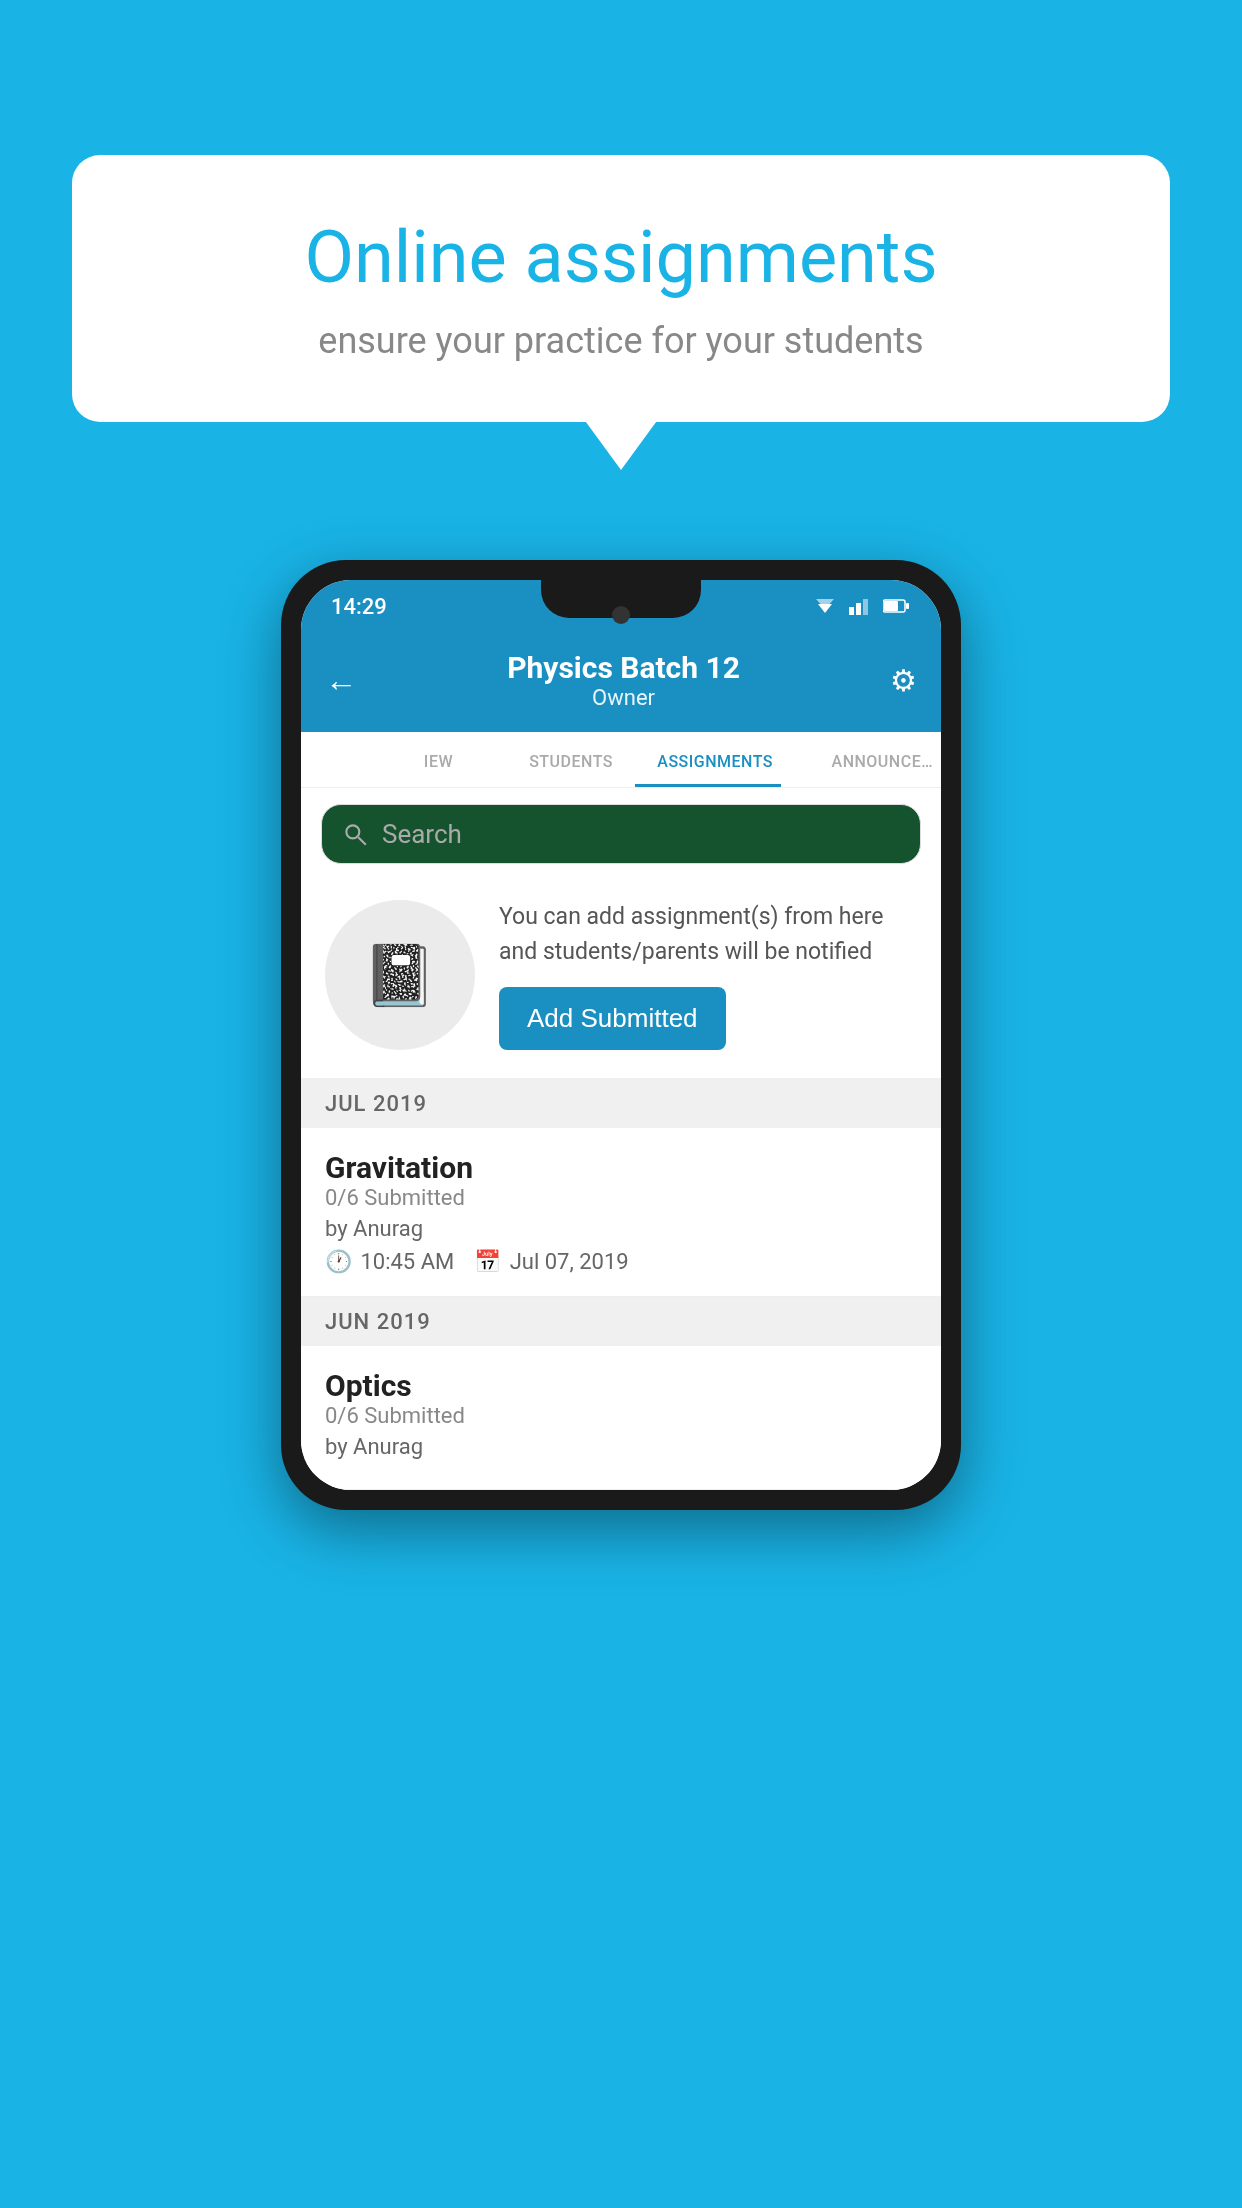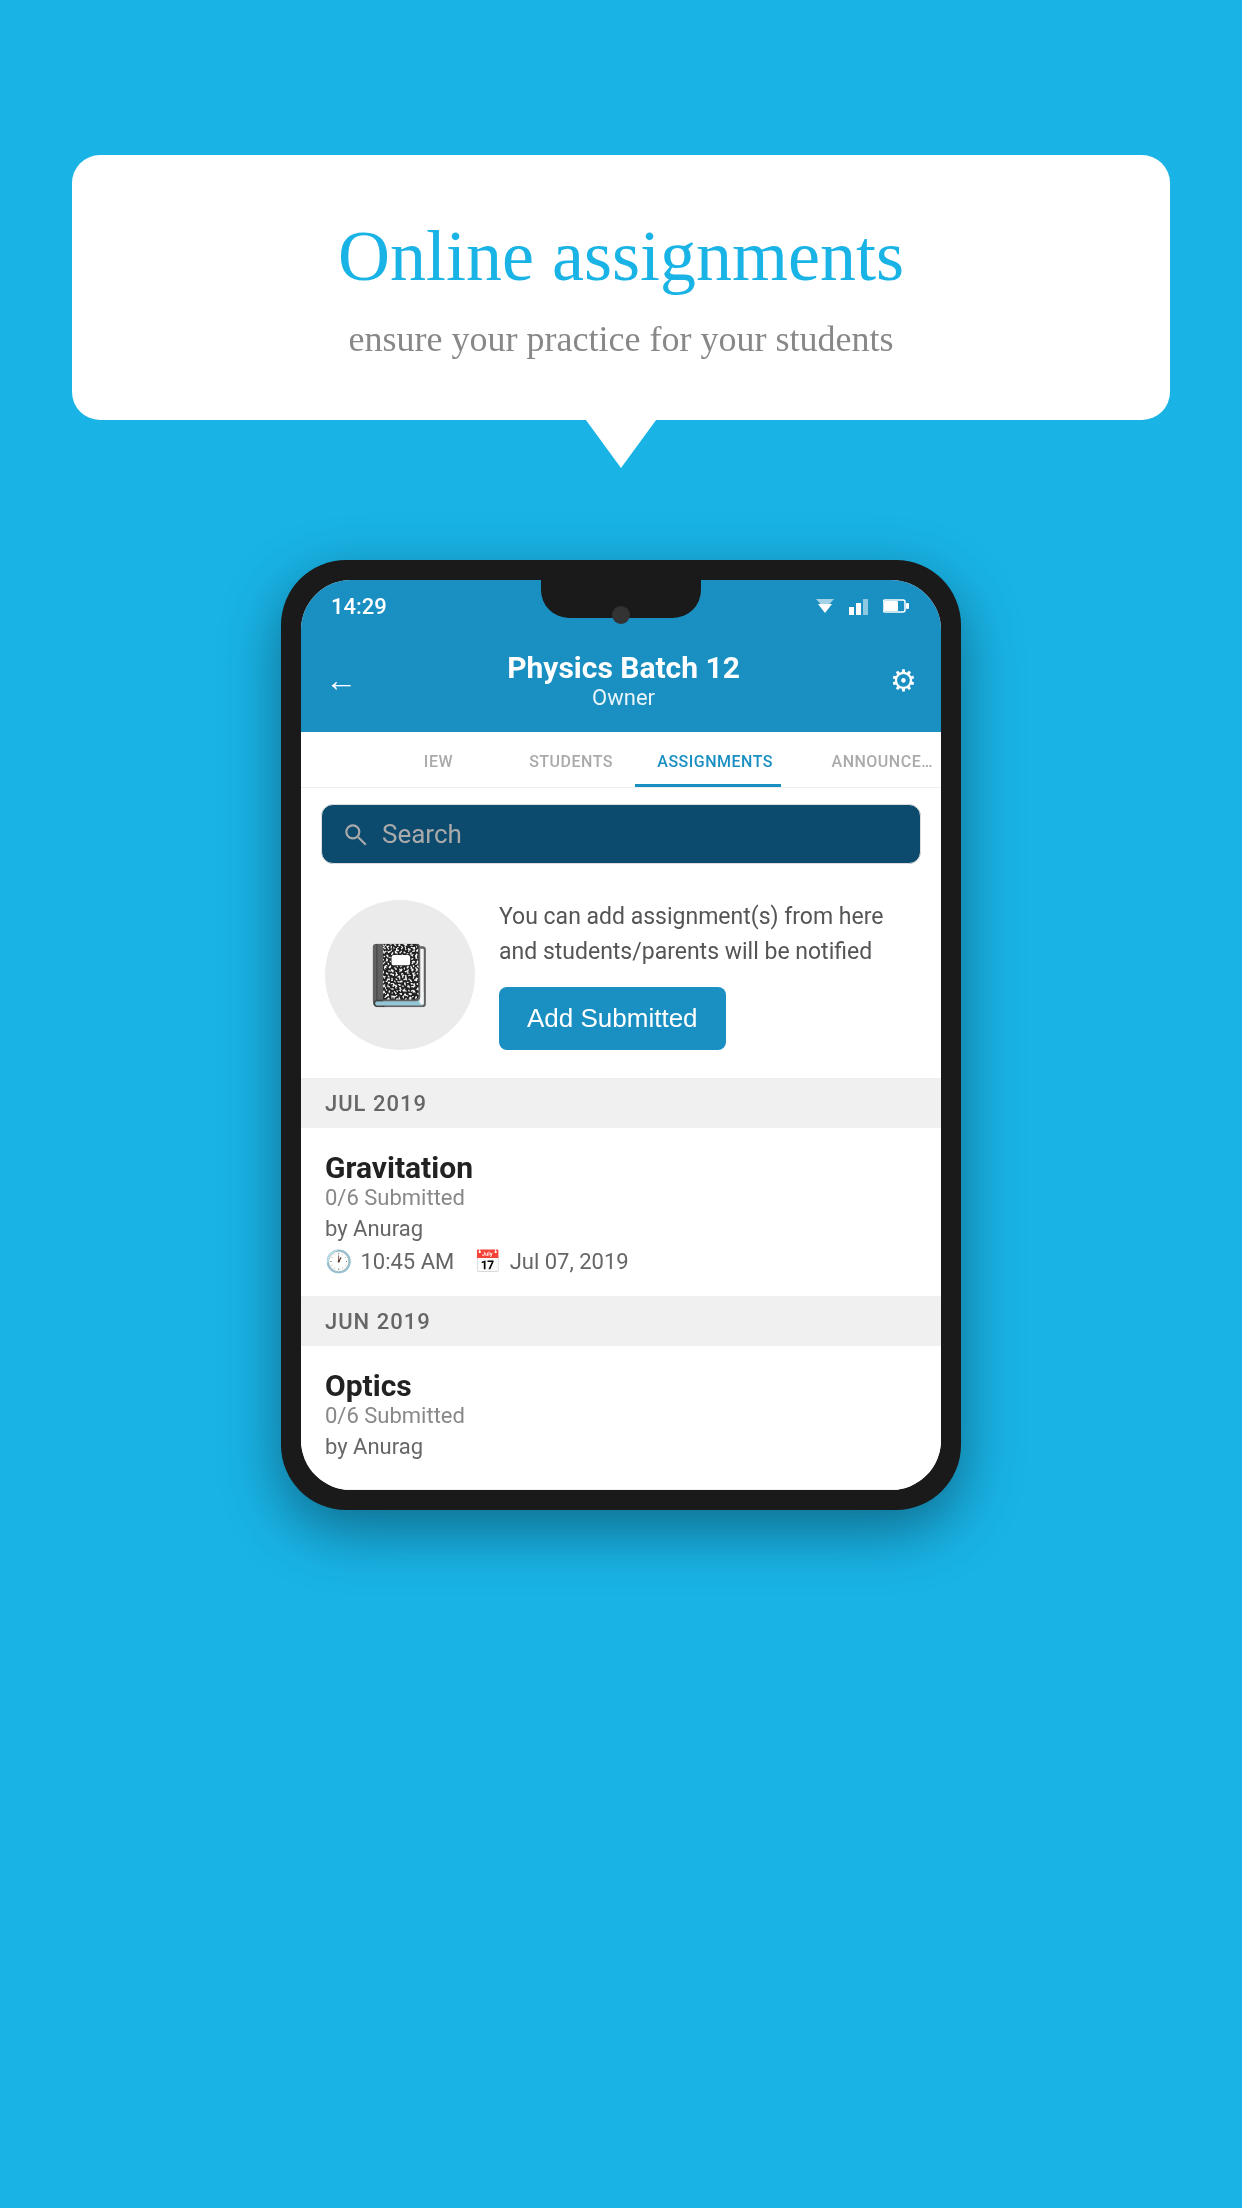--- a/index.html
+++ b/index.html
@@ -20,21 +20,20 @@
       left: 72px;
       right: 72px;
     }
 
     .speech-bubble {
       background: white;
       border-radius: 28px;
       padding: 60px 70px;
       text-align: center;
       position: relative;
-      font-family: Liberation Serif, serif;
     }
 
     .speech-bubble::after {
       content: '';
       position: absolute;
       bottom: -48px;
       left: 50%;
       transform: translateX(-50%);
       width: 0;
       height: 0;
@@ -203,25 +202,25 @@
     }
 
     
     .search-container {
       background: white;
       padding: 16px 20px;
     }
 
     .search-input-wrap {
       border: 1px solid #ddd;
-      border-radius: 12px;
+      border-radius: 20px;
       display: flex;
       align-items: center;
       padding: 14px 20px;
-      background: #0c4a6e;
+      background: #14532d;
     }
 
     .search-icon-svg {
       width: 26px;
       height: 26px;
       margin-right: 14px;
       fill: #aaa;
     }
 
     .search-placeholder {

